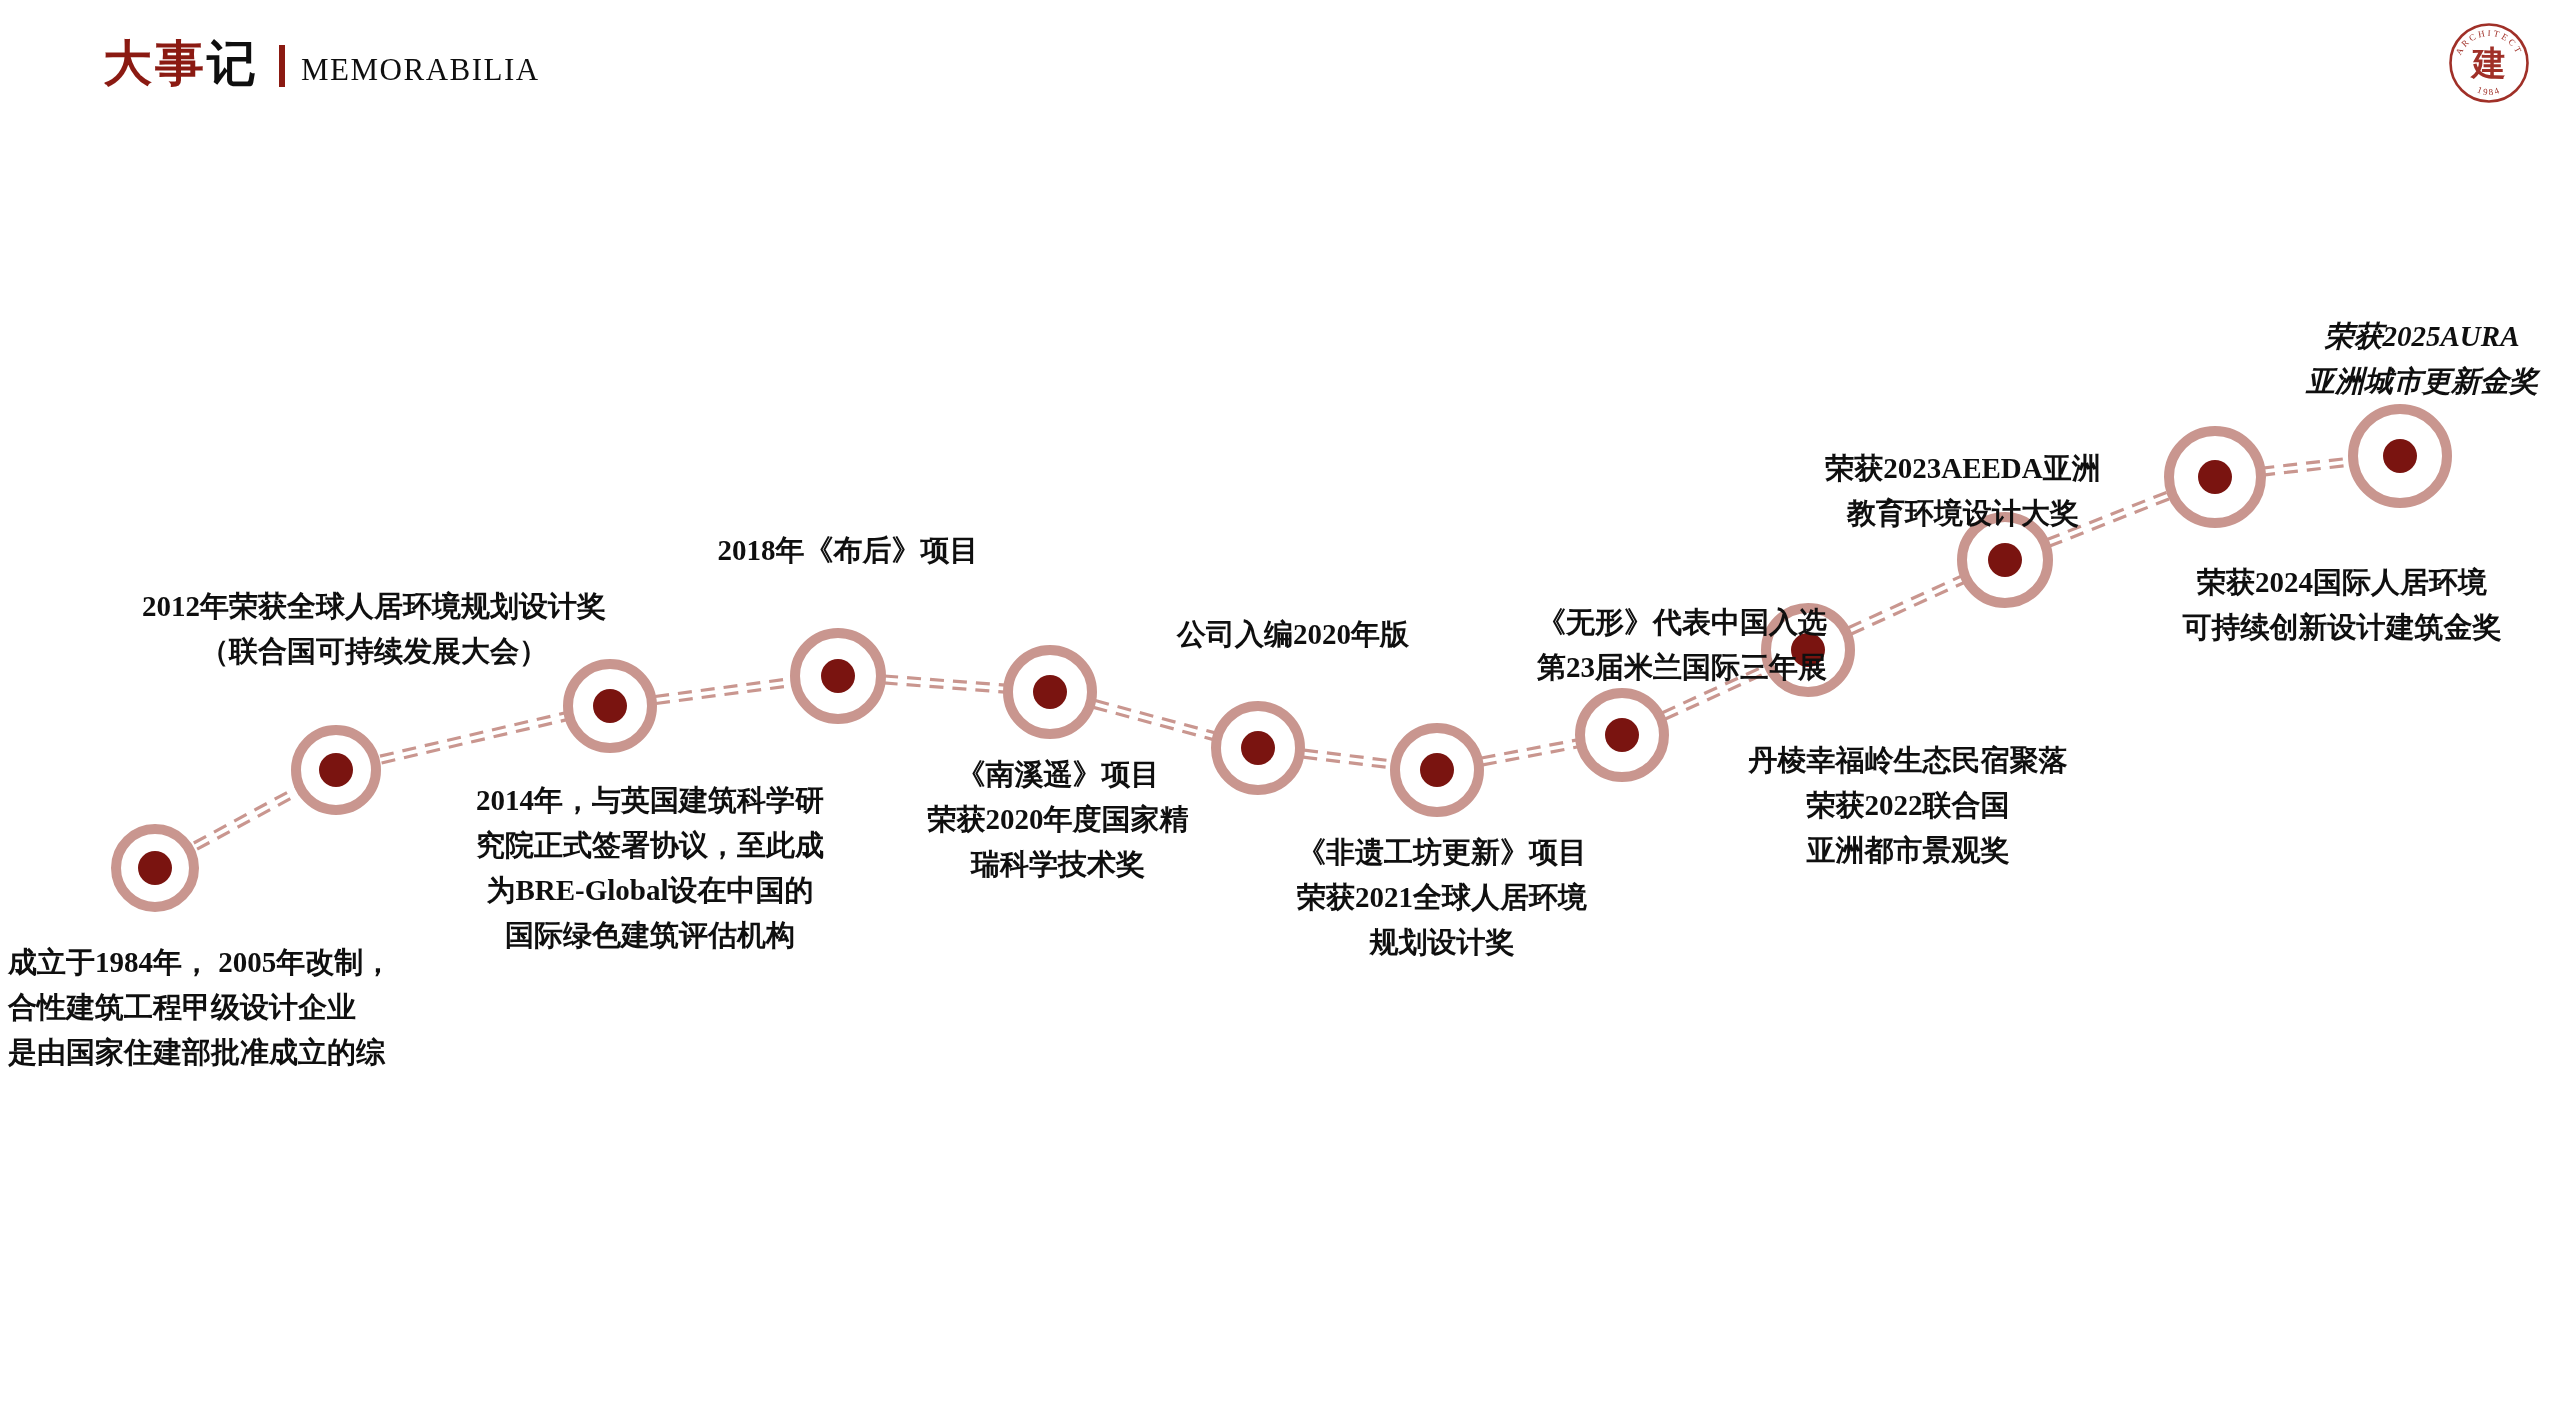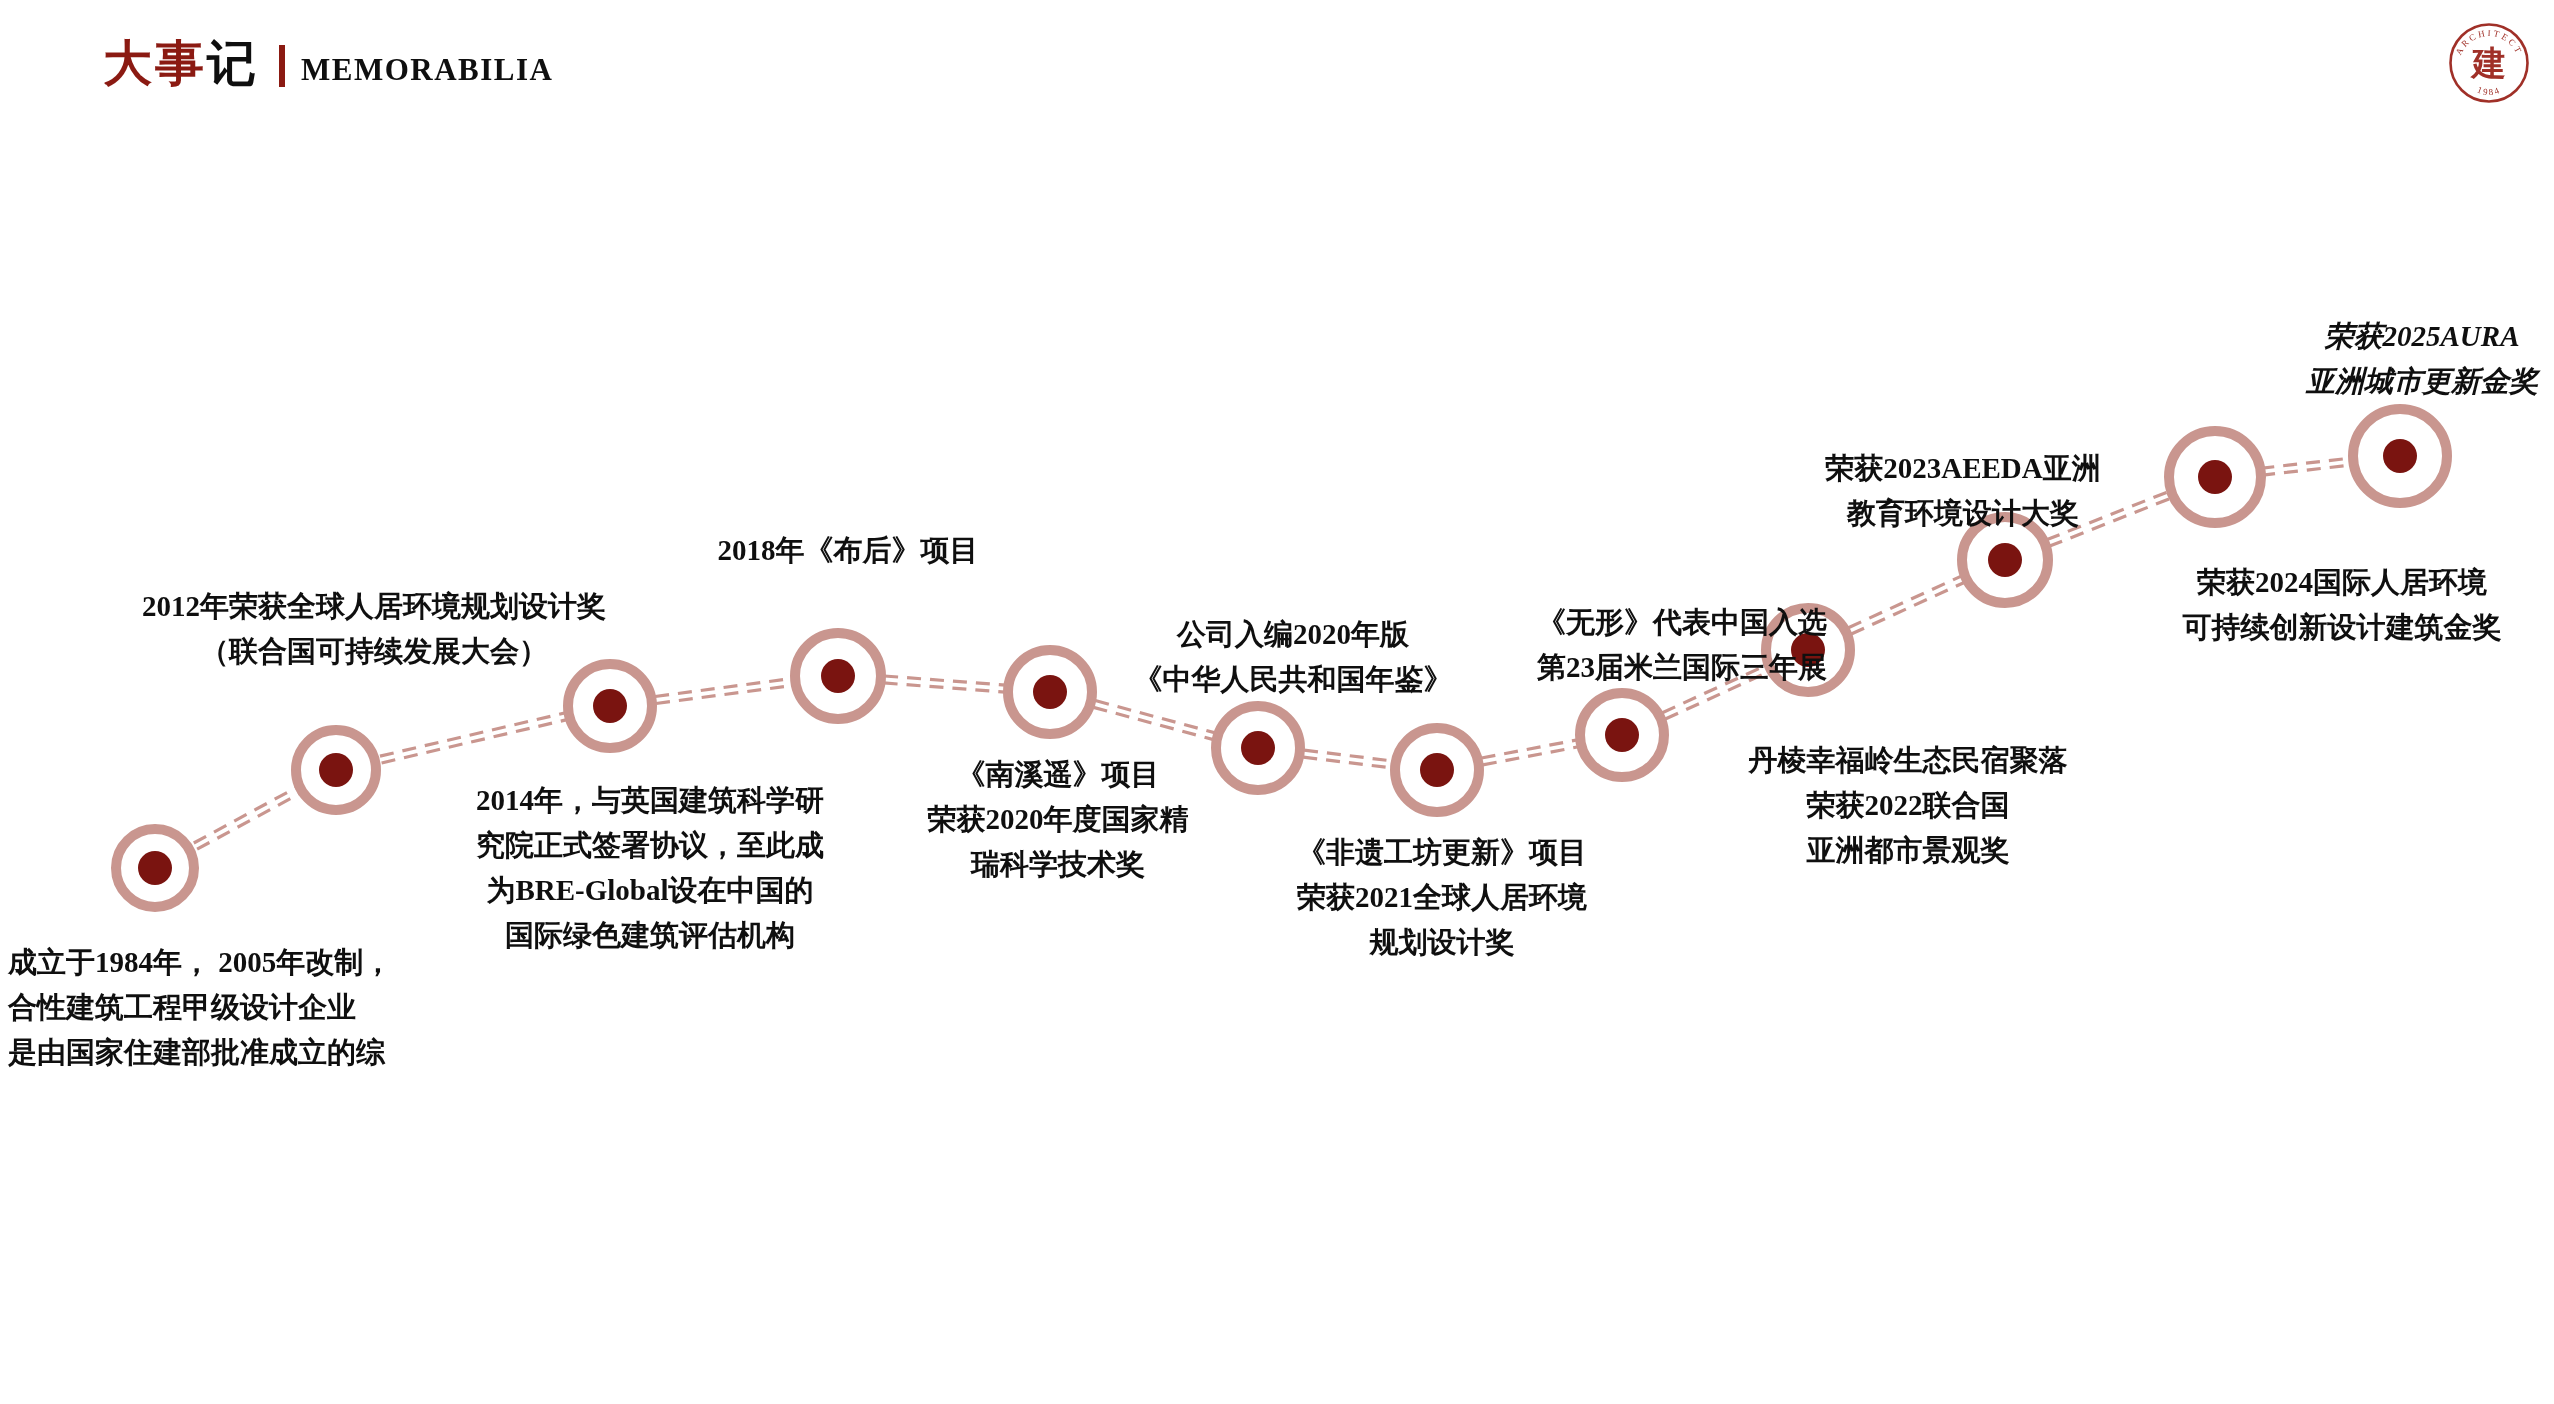--- a/index.html
+++ b/index.html
@@ -28,21 +28,21 @@
   .title-zh-red{color:var(--maroon);}
   .title-zh-black{color:var(--ink);}
   .title-divider{
     display:inline-block;width:6px;height:42px;
     background:var(--maroon);
     margin:0 16px 0 20px;
     align-self:flex-end;
     transform:translateY(-2px);
   }
   .subtitle{
-    font-size:31px;font-weight:700;color:var(--ink);letter-spacing:1.5px;
+    font-size:31px;font-weight:400;color:var(--ink);letter-spacing:1.5px;
   }
   
   .logo{position:absolute;left:2448px;top:22px;width:82px;height:82px;}
   .logo svg{display:block;width:100%;height:100%;}
   
   #timeline-layer{position:absolute;inset:0;}
   #connector-svg{position:absolute;inset:0;z-index:1;pointer-events:none;}
   .conn{stroke:var(--ring);stroke-width:3.2;stroke-dasharray:14 9;fill:none;}
   .node{
     position:absolute;box-sizing:border-box;
@@ -147,21 +147,20 @@
       <div class="label" style="top: 752px; left: 1058px; transform: translateX(-50%);">
         <div class="label-line">《南溪遥》项目</div>
         <div class="label-line">荣获2020年度国家精</div>
         <div class="label-line">瑞科学技术奖</div>
       </div>
       <div class="node" style="left: 1211px; top: 701px; width: 94px; height: 94px;">
         <div class="dot"></div>
       </div>
       <div class="label" style="top: 612px; left: 1293px; transform: translateX(-50%);">
         <div class="label-line">公司入编2020年版</div>
-        <div class="label-line">《中华人民共和国年鉴》</div>
       </div>
       <div class="node" style="left: 1390px; top: 723px; width: 94px; height: 94px;">
         <div class="dot"></div>
       </div>
       <div class="label" style="top: 830px; left: 1442px; transform: translateX(-50%);">
         <div class="label-line">《非遗工坊更新》项目</div>
         <div class="label-line">荣获2021全球人居环境</div>
         <div class="label-line">规划设计奖</div>
       </div>
       <div class="node" style="left: 1575px; top: 688px; width: 94px; height: 94px;">

